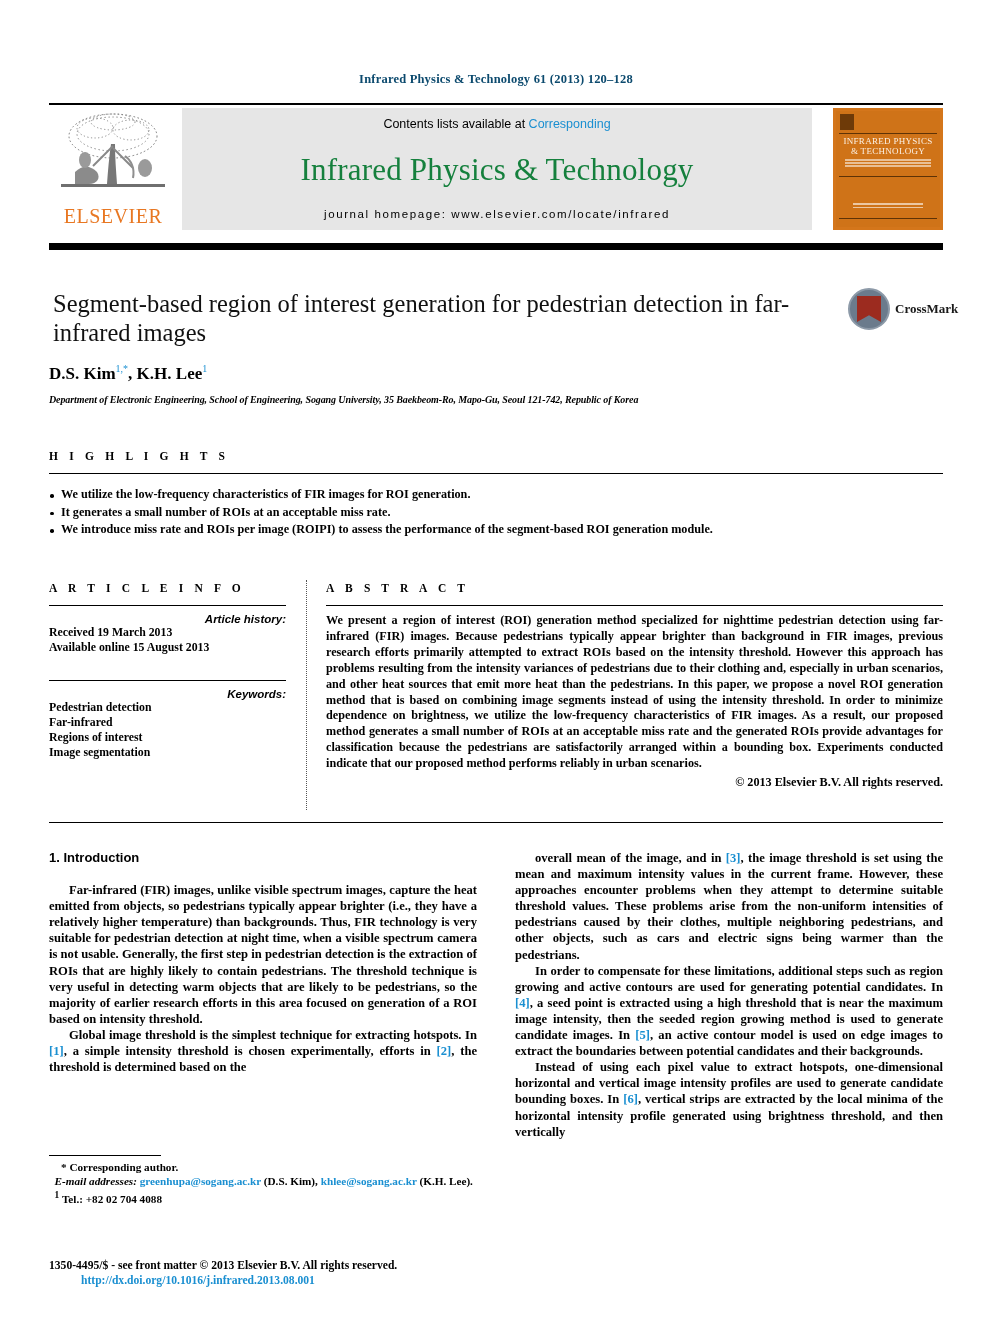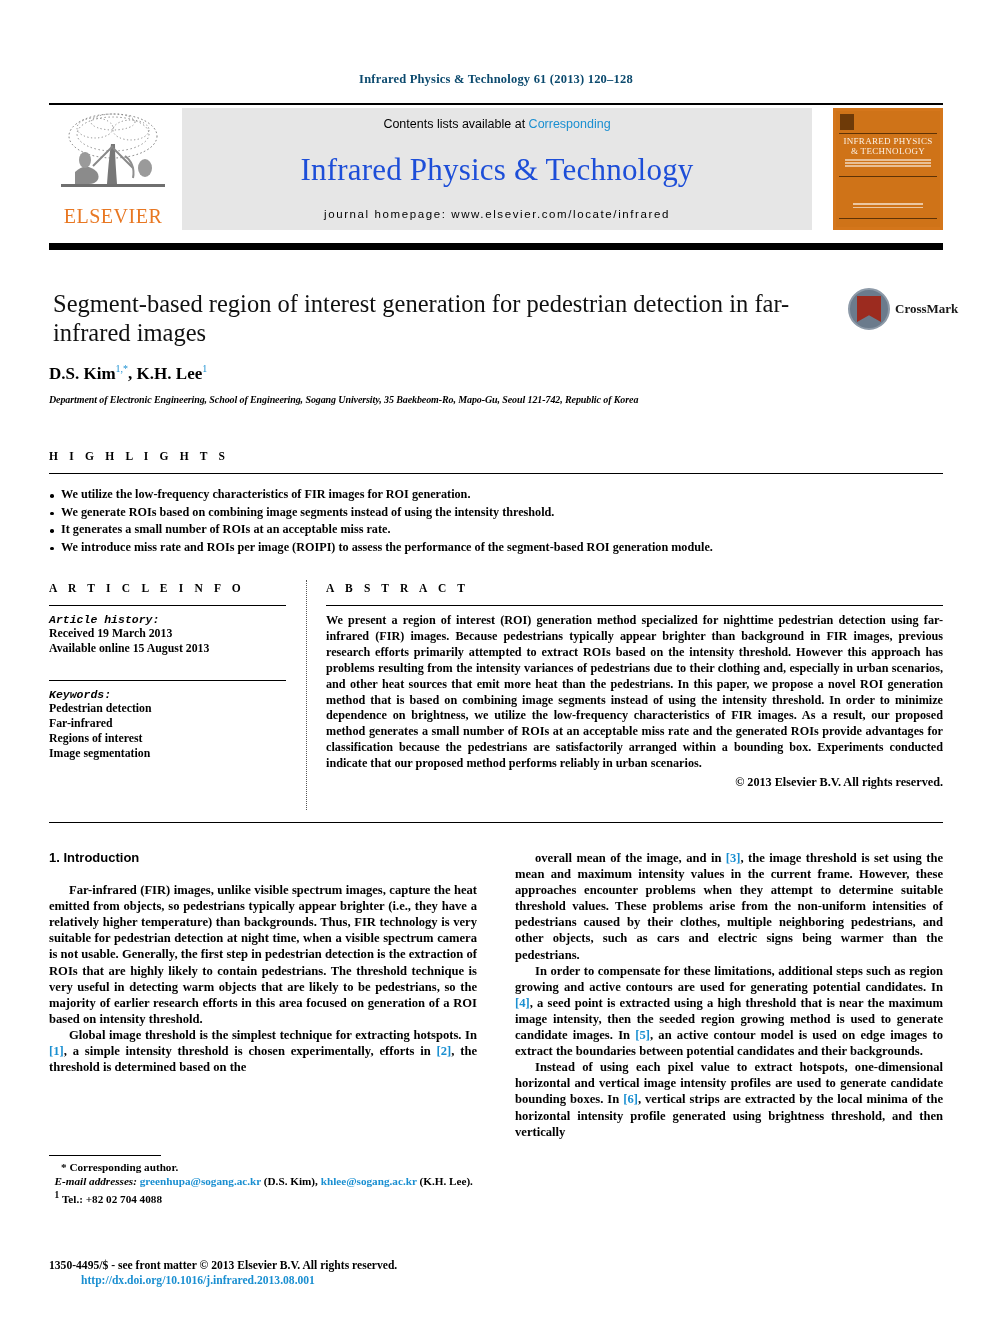--- a/index.html
+++ b/index.html
@@ -87,21 +87,21 @@
     font-family: "Liberation Sans", sans-serif;
     font-size: 12.5px;
     color: #000;
   }
   .contents-line .sd {
     color: #1a8fd1;
   }
   .journal-title {
     font-family: "Liberation Serif", serif;
     font-size: 31px;
-    color: #1d4ed8;
+    color: #15803d;
     letter-spacing: 0.2px;
   }
   .homepage-line {
     font-family: "Liberation Sans", sans-serif;
     font-size: 11.5px;
     letter-spacing: 1.6px;
     color: #000;
   }
   .cover-thumb {
     position: absolute;
@@ -299,24 +299,25 @@
     width: 237px;
     height: 1px;
     background: #000;
   }
   .ai-body {
     position: absolute;
     left: 49px; top: 613px;
     width: 237px;
   }
   .ai-label {
-    font-family: Liberation Mono, monospace;
+    font-family: Liberation Sans, sans-serif;
     font-style: italic;
     font-weight: bold;
     font-size: 11.5px;
+    text-align: right;
   }
   .ai-line {
     font-family: "Liberation Serif", serif;
     font-weight: bold;
     font-size: 11.8px;
     line-height: 15px;
   }
   .ai-rule2 {
     position: absolute;
     left: 49px; top: 680px;
@@ -515,21 +516,20 @@
   <div class="crossmark">
     <div class="cm-circle"></div>
     <div class="cm-book"></div>
     <div class="cm-text">CrossMark</div>
   </div>
 
   <div class="hl-head">H I G H L I G H T S</div>
   <div class="hl-rule"></div>
   <ul class="hl-list">
     <li>We utilize the low-frequency characteristics of FIR images for ROI generation.</li>
-    <li>We generate ROIs based on combining image segments instead of using the intensity threshold.</li>
     <li>It generates a small number of ROIs at an acceptable miss rate.</li>
     <li>We introduce miss rate and ROIs per image (ROIPI) to assess the performance of the segment-based ROI generation module.</li>
   </ul>
 
   <div class="ai-head">A R T I C L E   I N F O</div>
   <div class="ai-rule"></div>
   <div class="ai-body">
     <div class="ai-label">Article history:</div>
     <div class="ai-line">Received 19 March 2013</div>
     <div class="ai-line">Available online 15 August 2013</div>

